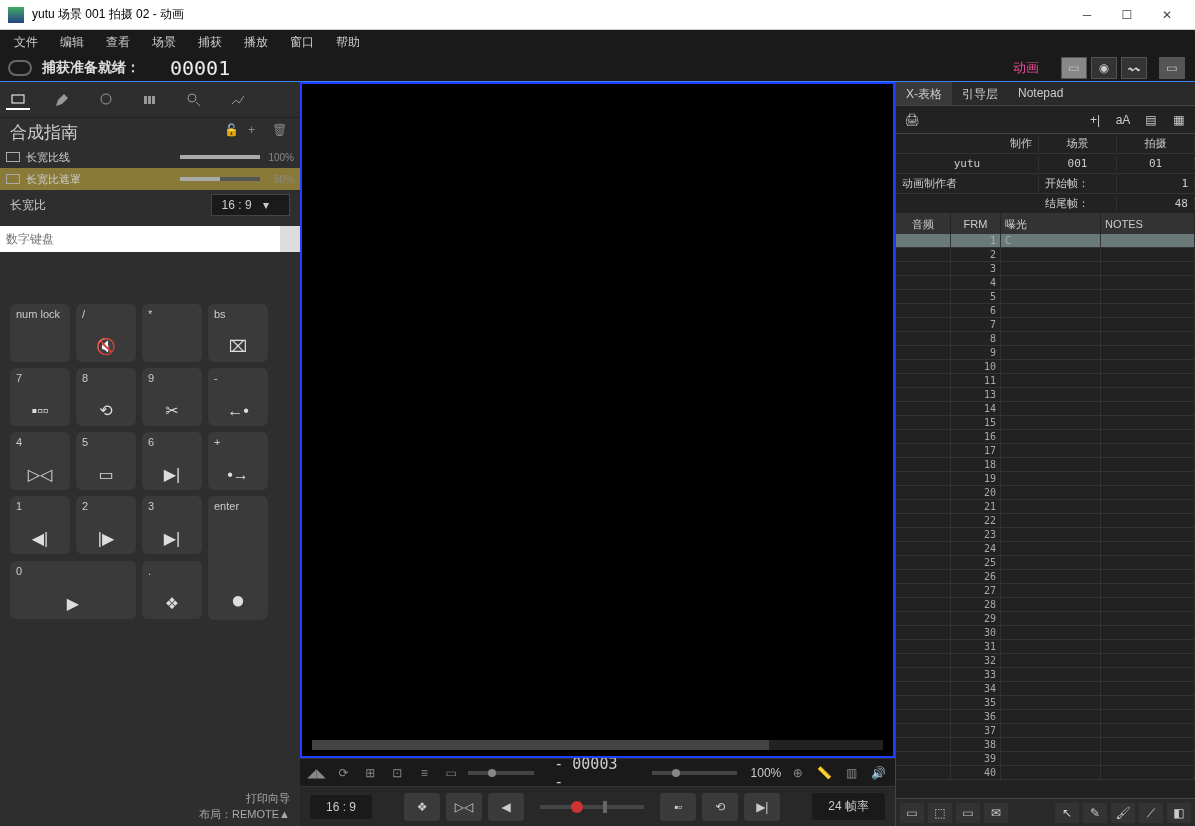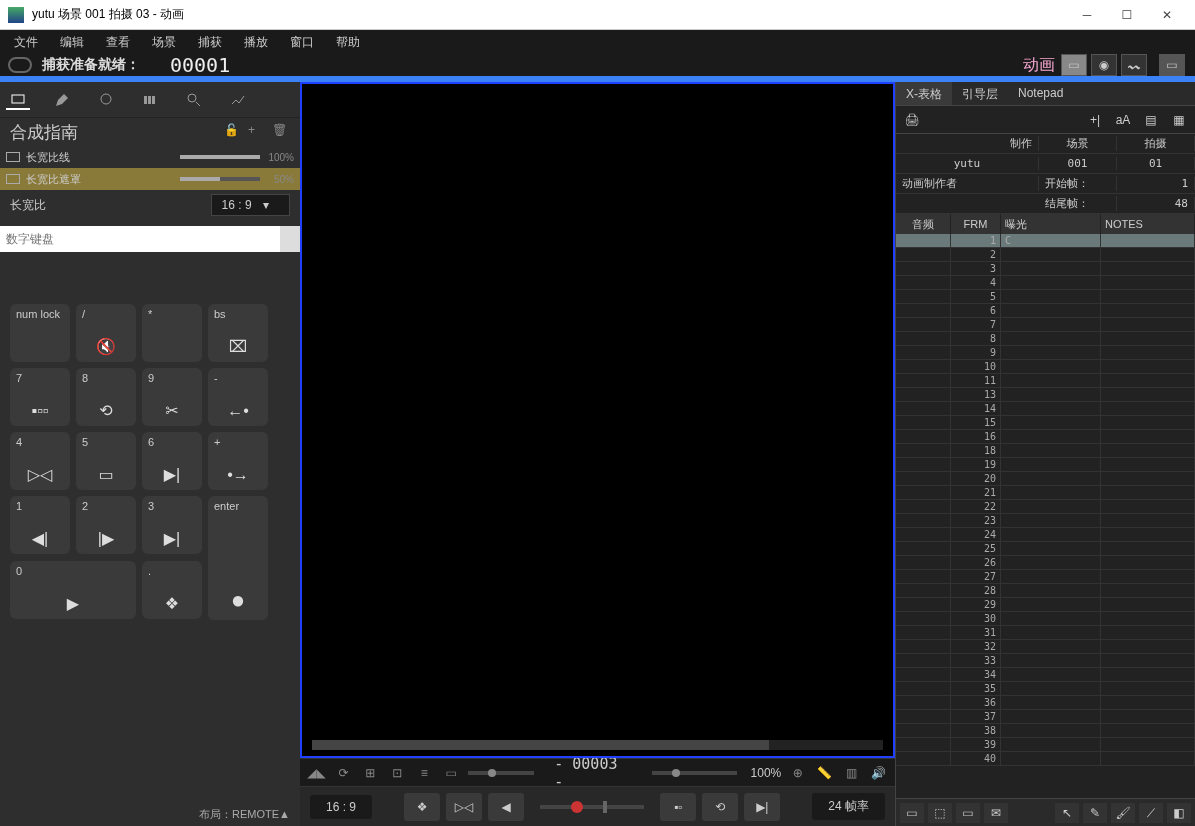--- a/index.html
+++ b/index.html
@@ -3,26 +3,26 @@
 <meta charset="utf-8">
 <style>
 *{box-sizing:border-box;margin:0;padding:0;font-family:"Microsoft YaHei",sans-serif;user-select:none}
 body{background:#2a2a2a;color:#ccc;font-size:12px;width:1195px;height:826px;overflow:hidden;display:flex;flex-direction:column}
 .titlebar{height:30px;background:#fff;color:#000;display:flex;align-items:center;padding:0 8px;border-bottom:1px solid #ccc}
 .titlebar .app-icon{width:16px;height:16px;background:linear-gradient(#4a6,#248);margin-right:8px}
 .titlebar .title{flex:1;font-size:12px}
 .titlebar .win-btn{width:40px;height:28px;display:flex;align-items:center;justify-content:center;color:#444}
 .menubar{height:24px;background:#1a1a1a;display:flex;align-items:center;padding:0 4px;gap:2px}
 .menubar .menu-item{padding:3px 10px;color:#ccc;font-size:12px}
-.statusbar{height:28px;background:#1a1a1a;display:flex;align-items:center;padding:0 8px;border-bottom:6px solid #3b82f6}
+.statusbar{height:28px;background:#1a1a1a;display:flex;align-items:center;padding:0 8px;border-bottom:1px solid #3b82f6}
 .statusbar .loop-icon{width:24px;height:16px;border:2px solid #666;border-radius:10px;margin-right:10px}
 .statusbar .status-text{color:#ddd;font-size:14px;font-weight:bold}
 .statusbar .frame-counter{font-size:20px;color:#eee;margin-left:30px;font-family:monospace}
 .statusbar .spacer{flex:1}
-.statusbar .mode-label{color:#f9a8d4;font-size:16px;margin-right:4px}
+.statusbar .mode-label{color:#ec4899;font-size:13px;margin-right:20px}
 .statusbar .mode-btn{width:26px;height:22px;background:#333;margin:0 2px;display:flex;align-items:center;justify-content:center;border:1px solid #555}
 .statusbar .mode-btn.active{background:#888}
 .main{flex:1;display:flex;overflow:hidden}
 .left-panel{width:300px;background:#2e2e2e;display:flex;flex-direction:column;position:relative}
 .viewport{flex:1;background:#000;border:2px solid #2040ff;position:relative}
 .right-panel{width:300px;background:#222;display:flex;flex-direction:column;border-left:1px solid #444}
 .tool-tabs{height:36px;background:#2e2e2e;display:flex;align-items:center;padding:0 6px;gap:20px;border-bottom:1px solid #222}
 .tool-tab-icon{width:24px;height:20px;display:flex;align-items:center;justify-content:center;color:#999}
 .tool-tab-icon.active{color:#fff;border-bottom:2px solid #fff}
 .guide-header{height:28px;display:flex;align-items:center;padding:0 10px;background:#2e2e2e}
@@ -79,21 +79,21 @@
 .pb-timeline .stop{width:4px;height:12px;background:#666;position:absolute;top:-4px;left:60%}
 .viewport-scrollbar{position:absolute;bottom:6px;left:10px;right:10px;height:10px;background:#222}
 .viewport-scrollbar .thumb{position:absolute;left:0;width:80%;height:100%;background:#444}
 svg{width:16px;height:16px;fill:currentColor}
 </style>
 </head>
 <body>
 
 <div class="titlebar">
   <div class="app-icon"></div>
-  <div class="title">yutu  场景 001  拍摄 03 - 动画</div>
+  <div class="title">yutu  场景 001  拍摄 02 - 动画</div>
   <div class="win-btn">─</div>
   <div class="win-btn">☐</div>
   <div class="win-btn">✕</div>
 </div>
 
 <div class="menubar" id="menubar">
     <div class="menu-item">文件</div>
     <div class="menu-item">编辑</div>
     <div class="menu-item">查看</div>
     <div class="menu-item">场景</div>
@@ -253,20 +253,21 @@
           <span>0</span>
           <span class="sym">▶</span>
         </div>
       <div class="key">
           <span>.</span>
           <span class="sym">❖</span>
         </div>
     </div>
     <div style="flex:1"></div>
     <div class="footer-text">
+      <div>打印向导</div>
       <div>布局：REMOTE▲</div>
     </div>
   </div>
 
   <div style="flex:1;display:flex;flex-direction:column">
     <div class="viewport">
       <div class="viewport-scrollbar">
           <div class="thumb"></div>
         </div>
     </div>
@@ -436,20 +437,26 @@
           <div class="col" style="flex:1"></div>
         </div>
         <div class="xsheet-row">
           <div class="col" style="width:55px"></div>
           <div class="col" style="width:50px">16</div>
           <div class="col" style="width:100px;justify-content:flex-start;padding-left:4px"></div>
           <div class="col" style="flex:1"></div>
         </div>
         <div class="xsheet-row">
           <div class="col" style="width:55px"></div>
+          <div class="col" style="width:50px">17</div>
+          <div class="col" style="width:100px;justify-content:flex-start;padding-left:4px"></div>
+          <div class="col" style="flex:1"></div>
+        </div>
+        <div class="xsheet-row">
+          <div class="col" style="width:55px"></div>
           <div class="col" style="width:50px">18</div>
           <div class="col" style="width:100px;justify-content:flex-start;padding-left:4px"></div>
           <div class="col" style="flex:1"></div>
         </div>
         <div class="xsheet-row">
           <div class="col" style="width:55px"></div>
           <div class="col" style="width:50px">19</div>
           <div class="col" style="width:100px;justify-content:flex-start;padding-left:4px"></div>
           <div class="col" style="flex:1"></div>
         </div>

